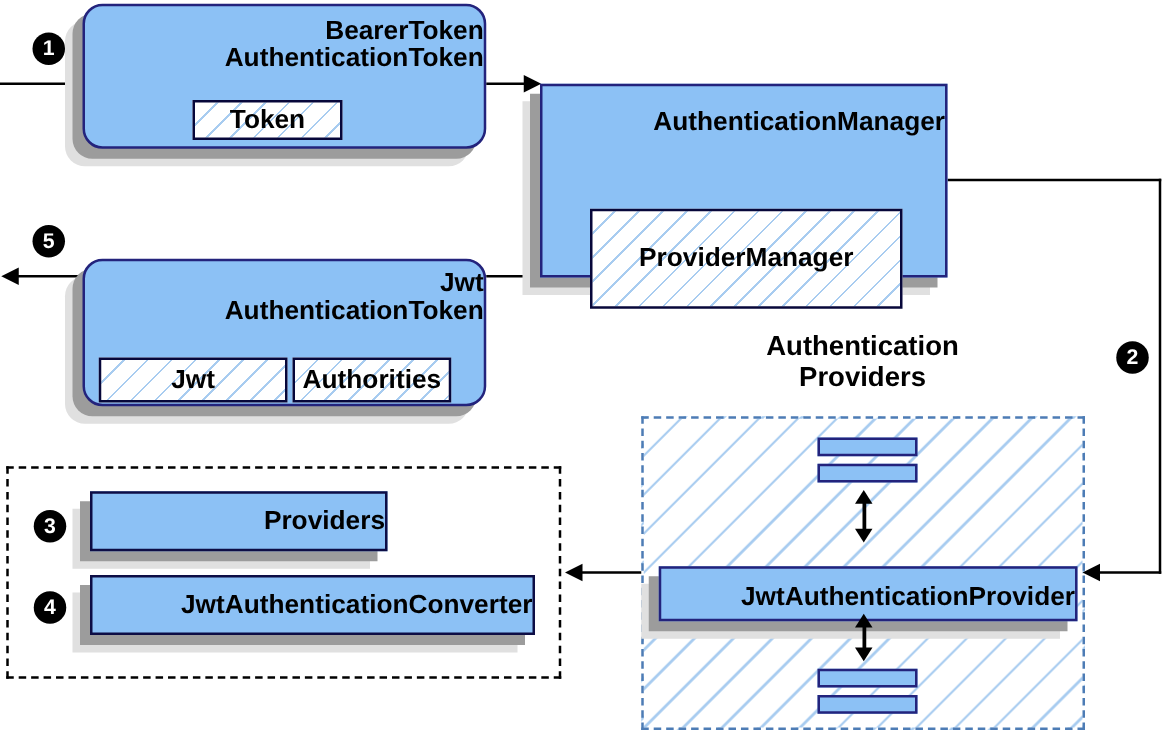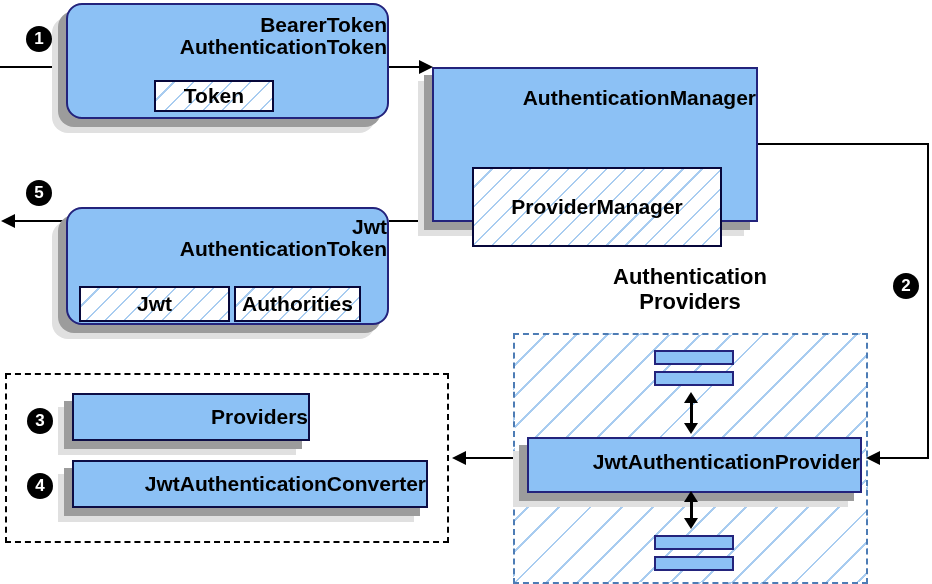--- a/index.html
+++ b/index.html
@@ -48,21 +48,21 @@
   <div class="dashed-black" style="left:5px;top:373px;width:444px;height:170px;"></div>
 
   <div class="dashed-blue" style="left:513px;top:333px;width:355px;height:251px;">
     <div class="slot-bar" style="left:139px;top:15px;"></div>
     <div class="slot-bar" style="left:139px;top:36px;"></div>
 
     <div class="tri tri-up" style="left:169px;top:57px;"></div>
     <div class="line" style="left:175px;top:66px;width:3px;height:24px;"></div>
     <div class="tri tri-down" style="left:169px;top:88px;"></div>
 
-    <div class="node shadowed" style="left:12px;top:102px;width:335px;height:56px;">
+    <div class="node shadowed" style="left:12px;top:118px;width:335px;height:44px;">
       <div class="node-title" style="line-height:46px;">JwtAuthenticationProvider</div>
     </div>
 
     <div class="tri tri-up" style="left:169px;top:156px;"></div>
     <div class="line" style="left:175px;top:165px;width:3px;height:21px;"></div>
     <div class="tri tri-down" style="left:169px;top:183px;"></div>
 
     <div class="slot-bar" style="left:139px;top:200px;"></div>
     <div class="slot-bar" style="left:139px;top:221px;"></div>
   </div>

